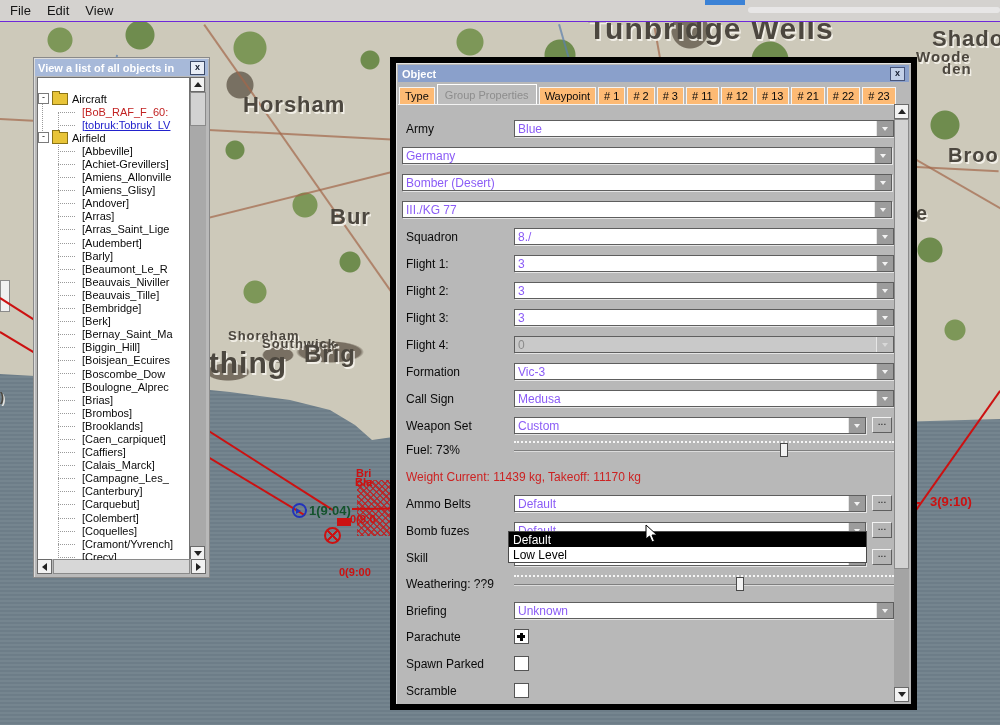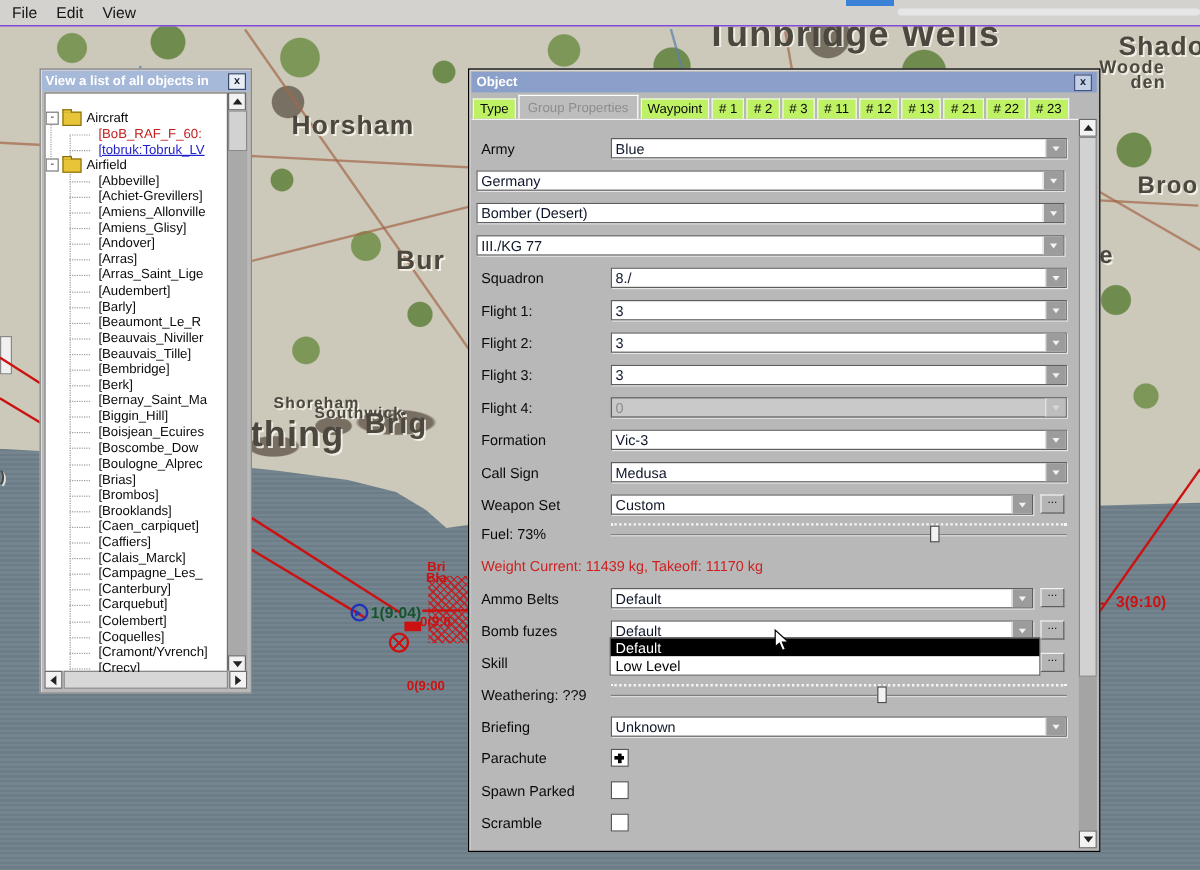--- a/index.html
+++ b/index.html
@@ -98,38 +98,38 @@
     display:flex;align-items:center;justify-content:center;flex:0 0 auto}
   .hthumb{flex:1;background:#d7d7d7;border:1px solid #8a8a8a;margin:0 1px}
   .tri-up{width:0;height:0;border-left:4px solid transparent;border-right:4px solid transparent;border-bottom:5px solid #222}
   .tri-down{width:0;height:0;border-left:4px solid transparent;border-right:4px solid transparent;border-top:5px solid #222}
   .tri-left{width:0;height:0;border-top:4px solid transparent;border-bottom:4px solid transparent;border-right:5px solid #222}
   .tri-right{width:0;height:0;border-top:4px solid transparent;border-bottom:4px solid transparent;border-left:5px solid #222}
   .vthumb{position:absolute;left:0;width:16px;background:#d2d2d2;border:1px solid #8a8a8a;box-sizing:border-box}
 
   
   #object-dialog{position:absolute;left:390px;top:57px;width:527px;height:653px;z-index:30;
-    background:#b8b8b8;border:1px solid #000000;box-shadow:inset 1px 1px 0 #e2e2e2;box-sizing:border-box}
+    background:#b8b8b8;border:6px solid #000000;box-shadow:inset 1px 1px 0 #e2e2e2;box-sizing:border-box}
   #dlg-title{position:absolute;left:2px;top:2px;right:2px;height:17px;background:#8aa0cb;
     display:flex;align-items:center;padding:0 4px;color:#fff;font-weight:bold;font-size:11px}
   #dlg-close{margin-left:auto;width:13px;height:12px;background:#c3d0e8;border:1px solid #46547a;
     color:#141c30;font-size:9px;font-weight:bold;line-height:11px;text-align:center}
   #tabs{position:absolute;left:3px;top:21px;right:18px;height:20px;display:flex;align-items:flex-end;gap:2px}
-  .tab{background:#bef264;border:1px solid #f4f4f4;border-bottom:none;font-size:11px;
+  .tab{background:#fdba74;border:1px solid #f4f4f4;border-bottom:none;font-size:11px;
     padding:2px 5px 2px;color:#0a0a0a;white-space:nowrap}
   .tab.active{background:#bdbdbd;color:#8d8d8d;padding:4px 7px 3px;border-color:#fff}
   #dlg-body{position:absolute;left:2px;top:41px;width:508px;bottom:2px;background:#b8b8b8;
     border-top:1px solid #f2f2f2;overflow:hidden}
   #dlg-scroll{position:absolute;right:2px;top:41px;width:15px;bottom:2px;background:#a4a4a4}
   #dlg-scroll .vthumb{width:15px}
   .drow{position:absolute;left:0;right:0;height:18px}
   .dlabel{position:absolute;left:8px;top:2px;font-size:12px;color:#0a0a0a;white-space:nowrap}
   .combo{position:absolute;top:0;height:17px;background:#fff;border:1px solid #5e5e5e;
     display:flex;box-sizing:border-box;box-shadow:1px 1px 0 rgba(240,240,240,.8)}
-  .combo .val{flex:1;font-size:12px;padding:1px 3px;overflow:hidden;white-space:nowrap;color:#0f172a}
+  .combo .val{flex:1;font-size:12px;padding:1px 3px;overflow:hidden;white-space:nowrap;color:#8b5cf6}
   .combo .arrow{flex:0 0 16px;background:#9c9c9c;border-left:1px solid #e6e6e6;
     display:flex;align-items:center;justify-content:center}
   .arrow i{display:block;width:0;height:0;border-left:3.5px solid transparent;
     border-right:3.5px solid transparent;border-top:4px solid #f2f2f2}
   .combo.disabled{background:#c9c9c9}
   .combo.disabled .val{color:#8b8b8b}
   .combo.disabled .arrow{background:#bdbdbd}
   .combo.disabled .arrow i{border-top-color:#d8d8d8}
   .more-btn{position:absolute;top:0;width:20px;height:16px;background:#b5b5b5;
     border:1px solid;border-color:#f2f2f2 #5f5f5f #5f5f5f #f2f2f2;font-size:10px;

